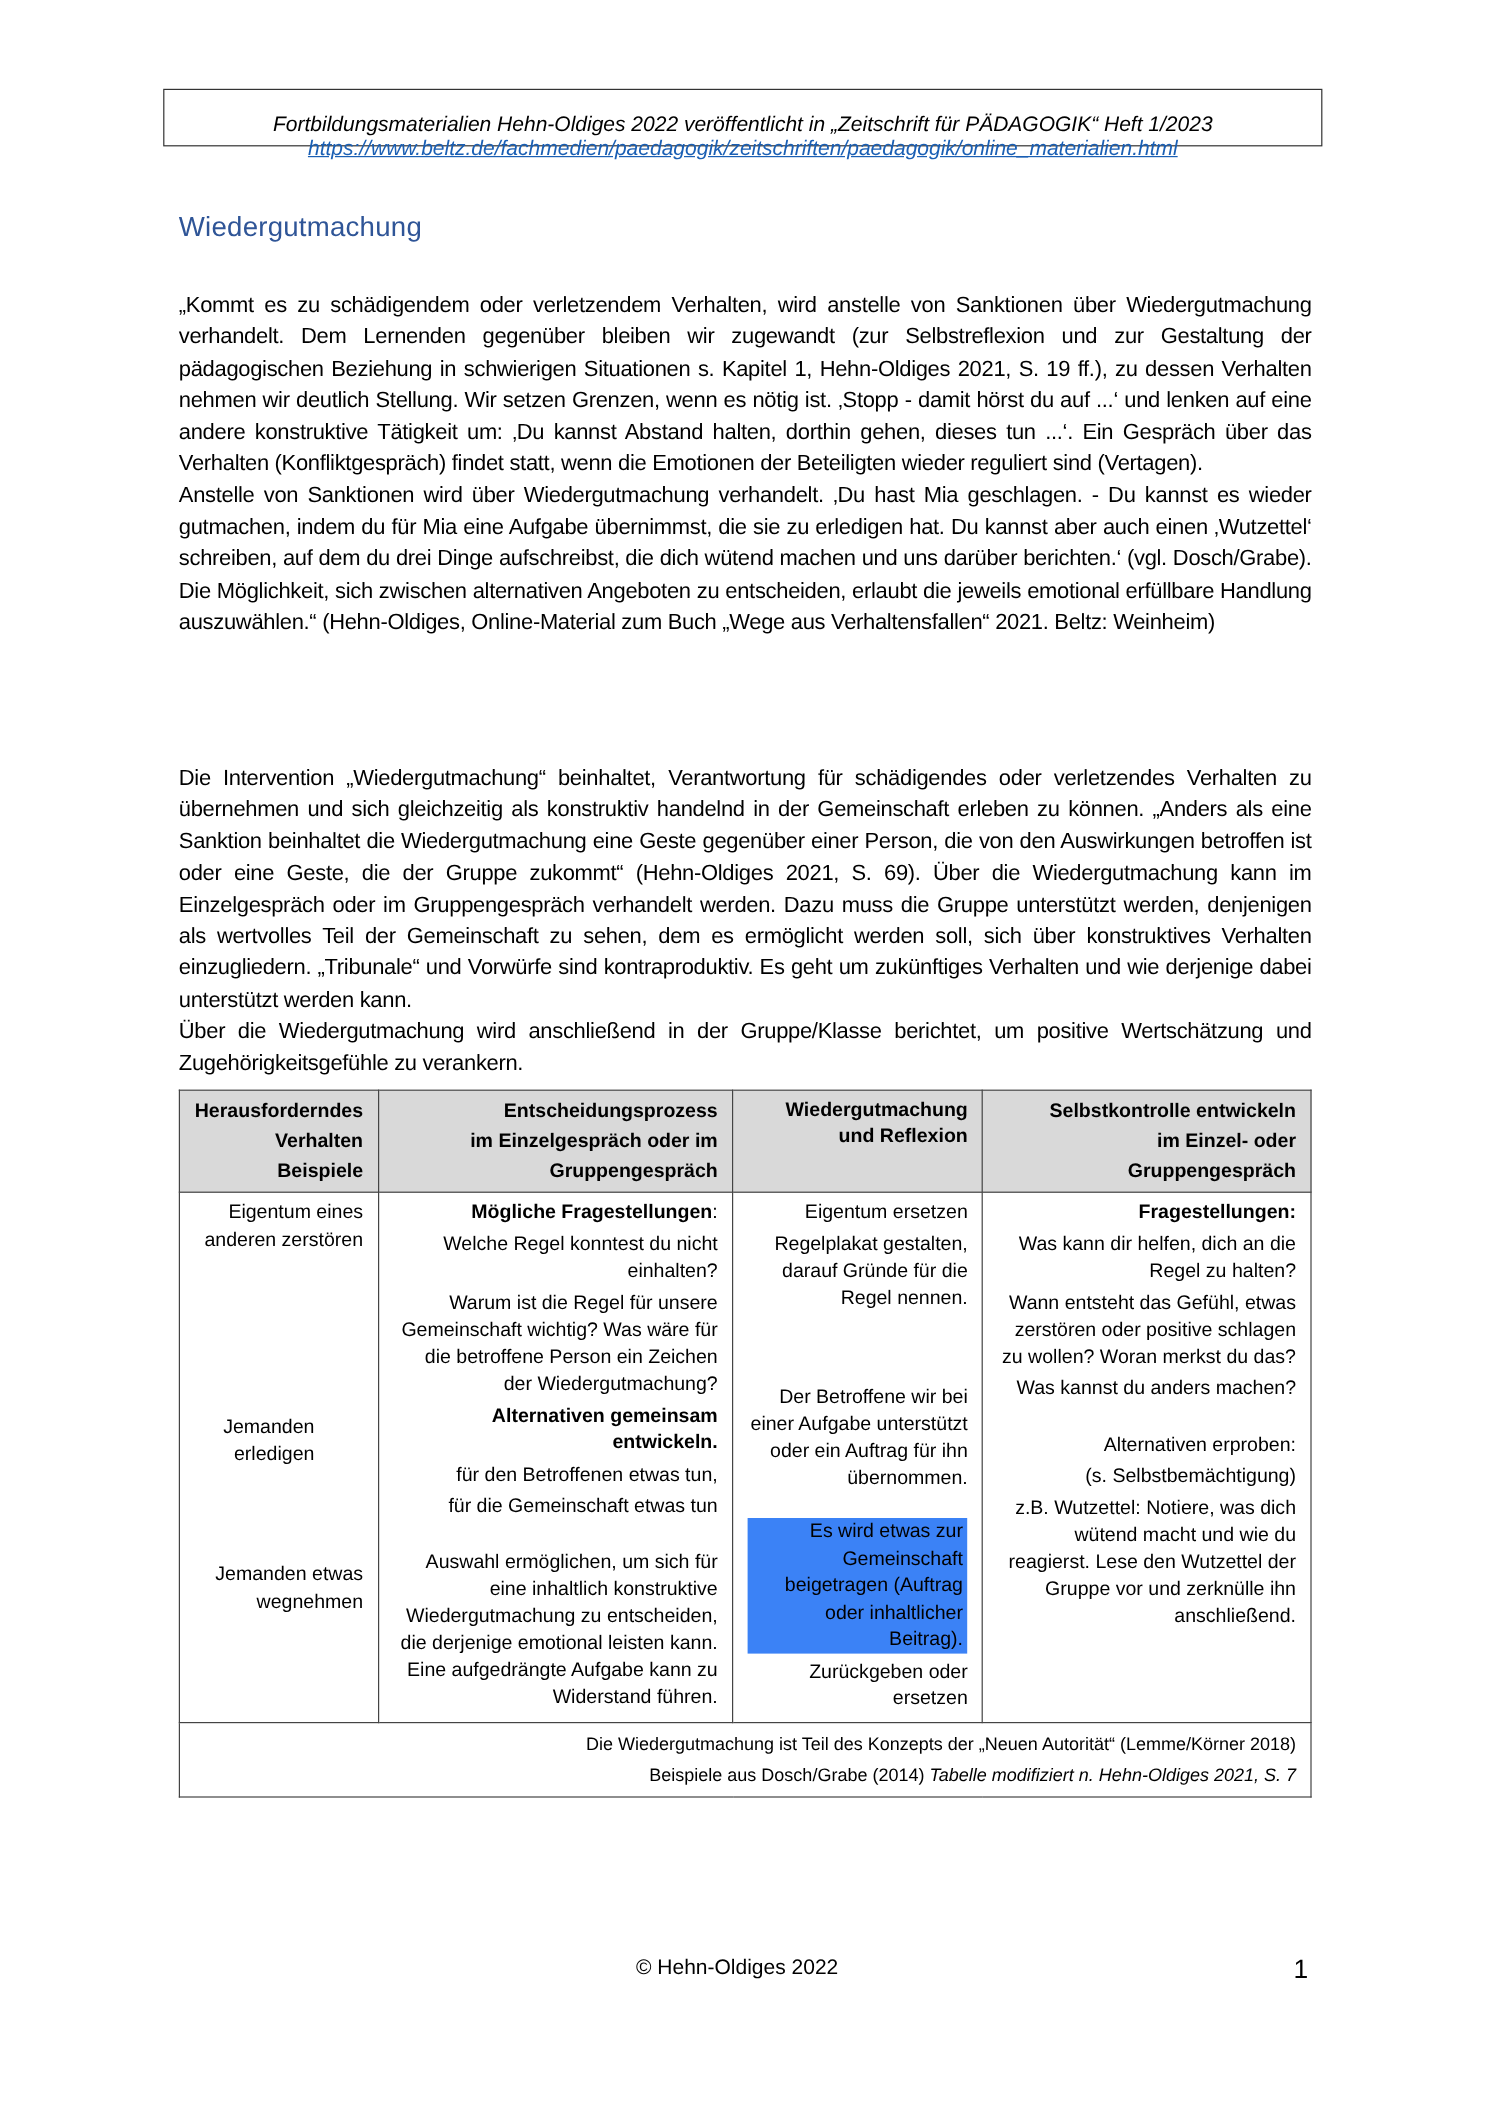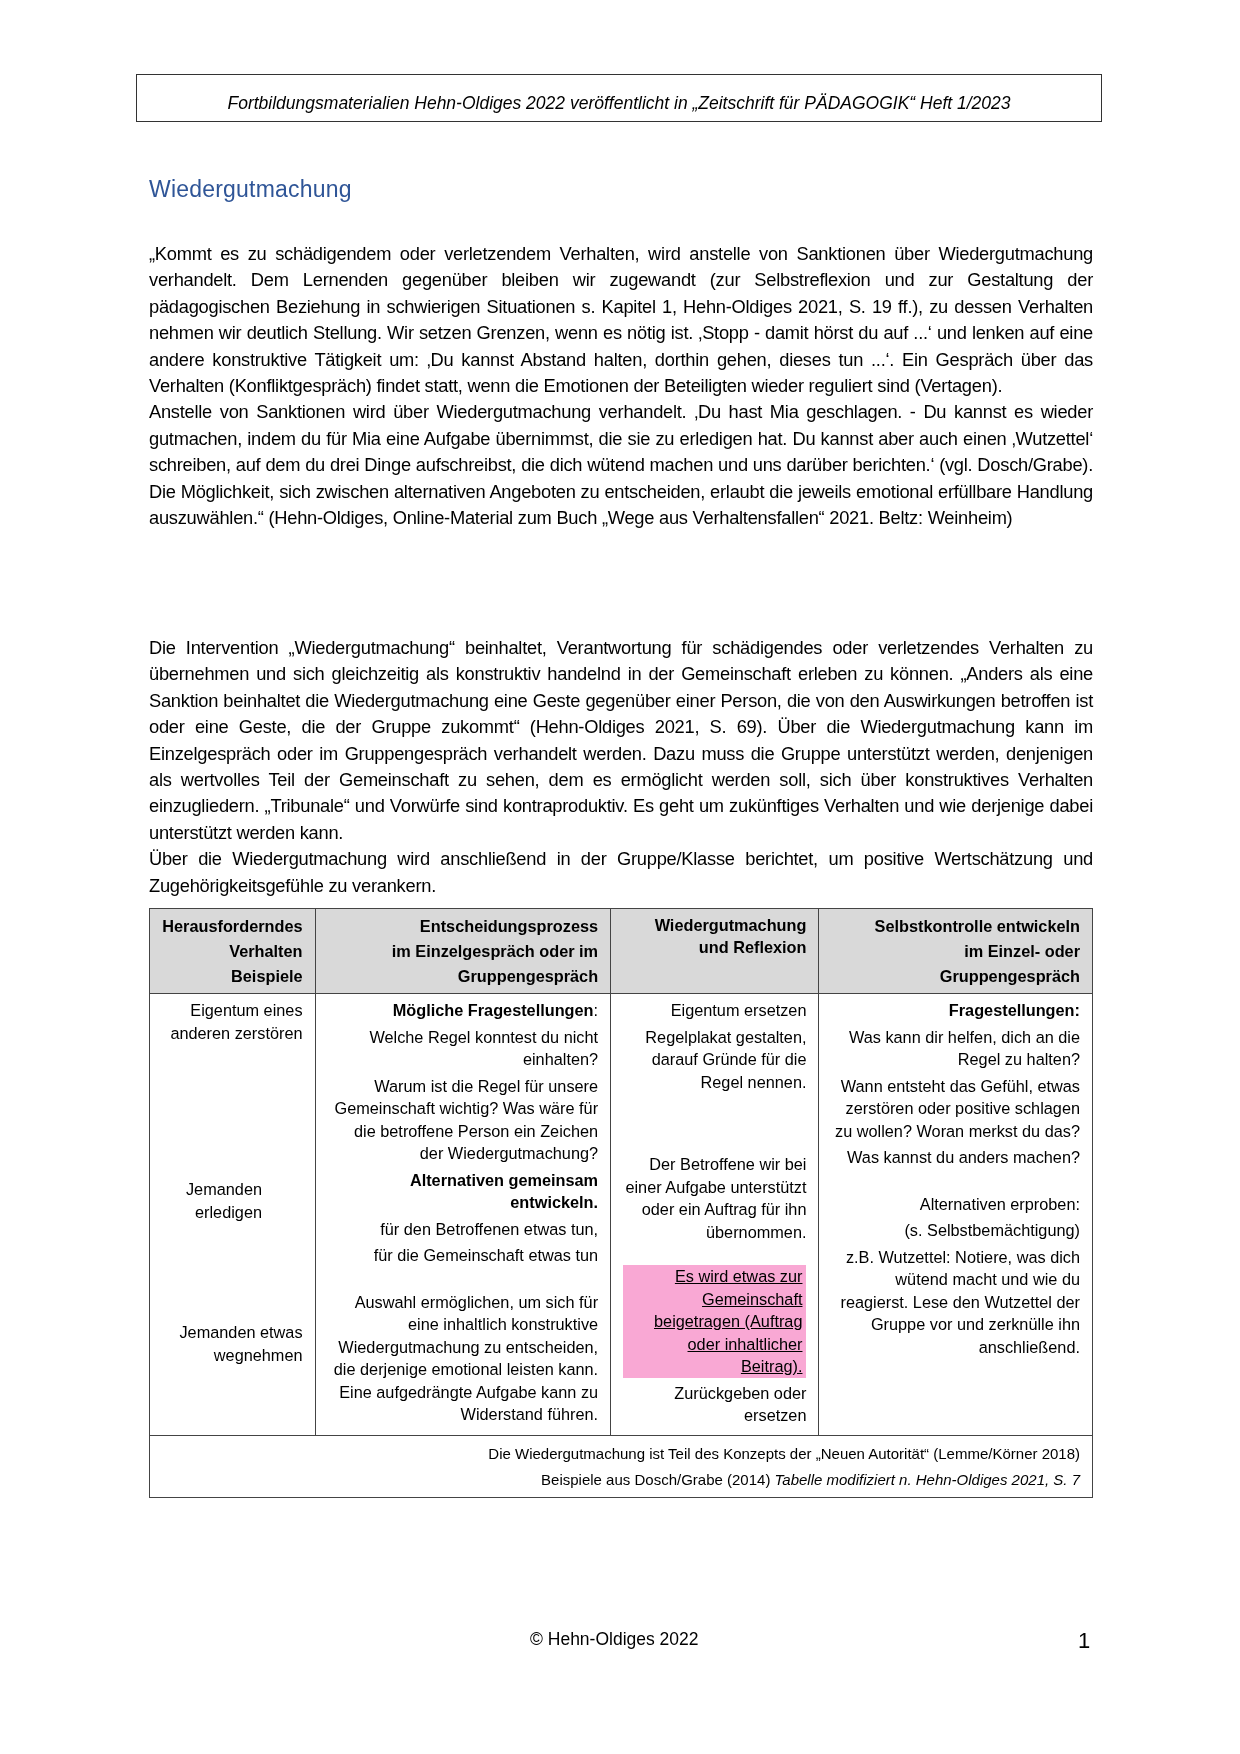--- a/index.html
+++ b/index.html
@@ -11,30 +11,31 @@
   .body { position:absolute; left:149px; width:944px; font-family:"Liberation Sans", sans-serif; font-size:18.3px; line-height:26.4px; text-align:justify; letter-spacing:-0.25px; }
   .body p { margin:0; }
   #p1 { top:241px; }
   #p2 { top:635px; }
   table.main { position:absolute; left:149px; top:908px; width:944px; border-collapse:collapse;
     font-family:"Liberation Sans", sans-serif; font-size:16.3px; line-height:22.5px; }
   table.main th, table.main td { border:1.5px solid #444; vertical-align:top; text-align:right; padding:5px 12px 4px 12px; }
   table.main th { background:#d9d9d9; font-weight:bold; height:72px; line-height:25px; }
   .c1 { width:138px; } .c2 { width:270px; } .c3 { width:183px; } .c4 { width:248px; }
   .cell p { margin:0 0 4px 0; }
-  .shaded { background:#f9a8d4; margin:0 -4px 4px -4px; padding:0 4px;text-decoration:underline; }
+  .shaded { background:#3b82f6; margin:0 -4px 4px -4px; padding:0 4px; }
   td.foot { font-size:15px; line-height:26px; padding-top:3px; padding-bottom:2px; }
   .footer { position:absolute; left:530px; top:1629px; font-family:"Liberation Sans", sans-serif; font-size:17.5px; }
   .pagenum { position:absolute; left:1078px; top:1628px; font-family:"Liberation Sans", sans-serif; font-size:22px; }
 </style>
 </head>
 <body>
 
 <div class="hdrbox">
   <div>Fortbildungsmaterialien Hehn-Oldiges 2022 veröffentlicht in „Zeitschrift für PÄDAGOGIK“ Heft 1/2023</div>
+  <div><span class="url">https://www.beltz.de/fachmedien/paedagogik/zeitschriften/paedagogik/online_materialien.html</span></div>
 </div>
 
 <div class="title">Wiedergutmachung</div>
 
 <div class="body" id="p1">
   <p>„Kommt es zu schädigendem oder verletzendem Verhalten, wird anstelle von Sanktionen über Wiedergutmachung verhandelt. Dem Lernenden gegenüber bleiben wir zugewandt (zur Selbstreflexion und zur Gestaltung der pädagogischen Beziehung in schwierigen Situationen s. Kapitel 1, Hehn-Oldiges 2021, S. 19 ff.), zu dessen Verhalten nehmen wir deutlich Stellung. Wir setzen Grenzen, wenn es nötig ist. ‚Stopp - damit hörst du auf ...‘ und lenken auf eine andere konstruktive Tätigkeit um: ‚Du kannst Abstand halten, dorthin gehen, dieses tun ...‘. Ein Gespräch über das Verhalten (Konfliktgespräch) findet statt, wenn die Emotionen der Beteiligten wieder reguliert sind (Vertagen).</p>
   <p>Anstelle von Sanktionen wird über Wiedergutmachung verhandelt. ‚Du hast Mia geschlagen. - Du kannst es wieder gutmachen, indem du für Mia eine Aufgabe übernimmst, die sie zu erledigen hat. Du kannst aber auch einen ‚Wutzettel‘ schreiben, auf dem du drei Dinge aufschreibst, die dich wütend machen und uns darüber berichten.‘ (vgl. Dosch/Grabe). Die Möglichkeit, sich zwischen alternativen Angeboten zu entscheiden, erlaubt die jeweils emotional erfüllbare Handlung auszuwählen.“ (Hehn-Oldiges, Online-Material zum Buch „Wege aus Verhaltensfallen“ 2021. Beltz: Weinheim)</p>
 </div>
 
 <div class="body" id="p2">
@@ -58,21 +59,21 @@
     </th>
     <th class="c4">
       <div>Selbstkontrolle entwickeln</div>
       <div>im Einzel- oder Gruppengespräch</div>
     </th>
   </tr>
   <tr>
     <td class="c1 cell">
       <p>Eigentum eines anderen zerstören</p>
       <p style="margin-top:134px;width:100px;">Jemanden erledigen</p>
-      <p style="margin-top:98px;">Jemanden etwas wegnehmen</p>
+      <p style="margin-top:78px;">Jemanden etwas wegnehmen</p>
     </td>
     <td class="c2 cell">
       <p><b>Mögliche Fragestellungen</b><span>:</span></p>
       <p>Welche Regel konntest du nicht einhalten?</p>
       <p>Warum ist die Regel für unsere Gemeinschaft wichtig? Was wäre für die betroffene Person ein Zeichen der Wiedergutmachung?</p>
       <p style="font-weight:bold;">Alternativen gemeinsam entwickeln.</p>
       <p>für den Betroffenen etwas tun,</p>
       <p>für die Gemeinschaft etwas tun</p>
       <p style="margin-top:24px;">Auswahl ermöglichen, um sich für eine inhaltlich konstruktive Wiedergutmachung zu entscheiden, die derjenige emotional leisten kann. Eine aufgedrängte Aufgabe kann zu Widerstand führen.</p>
     </td>

